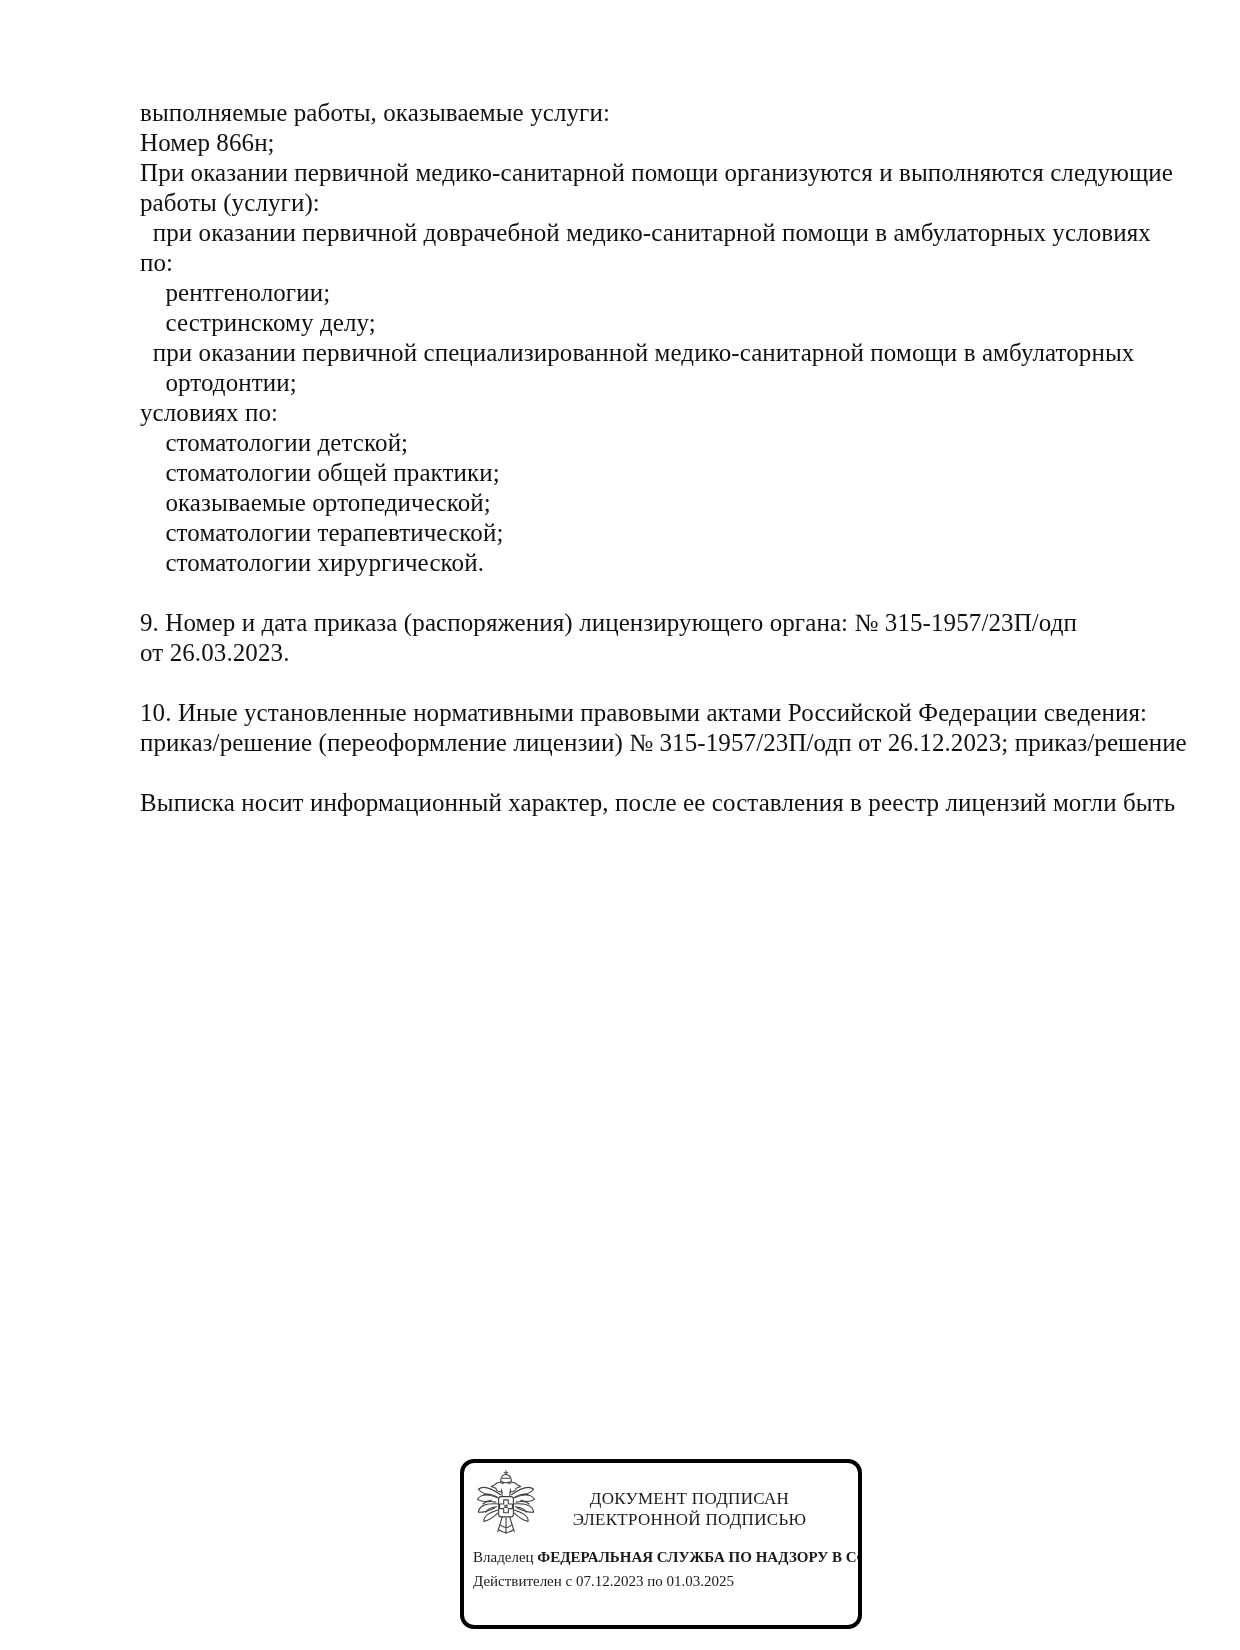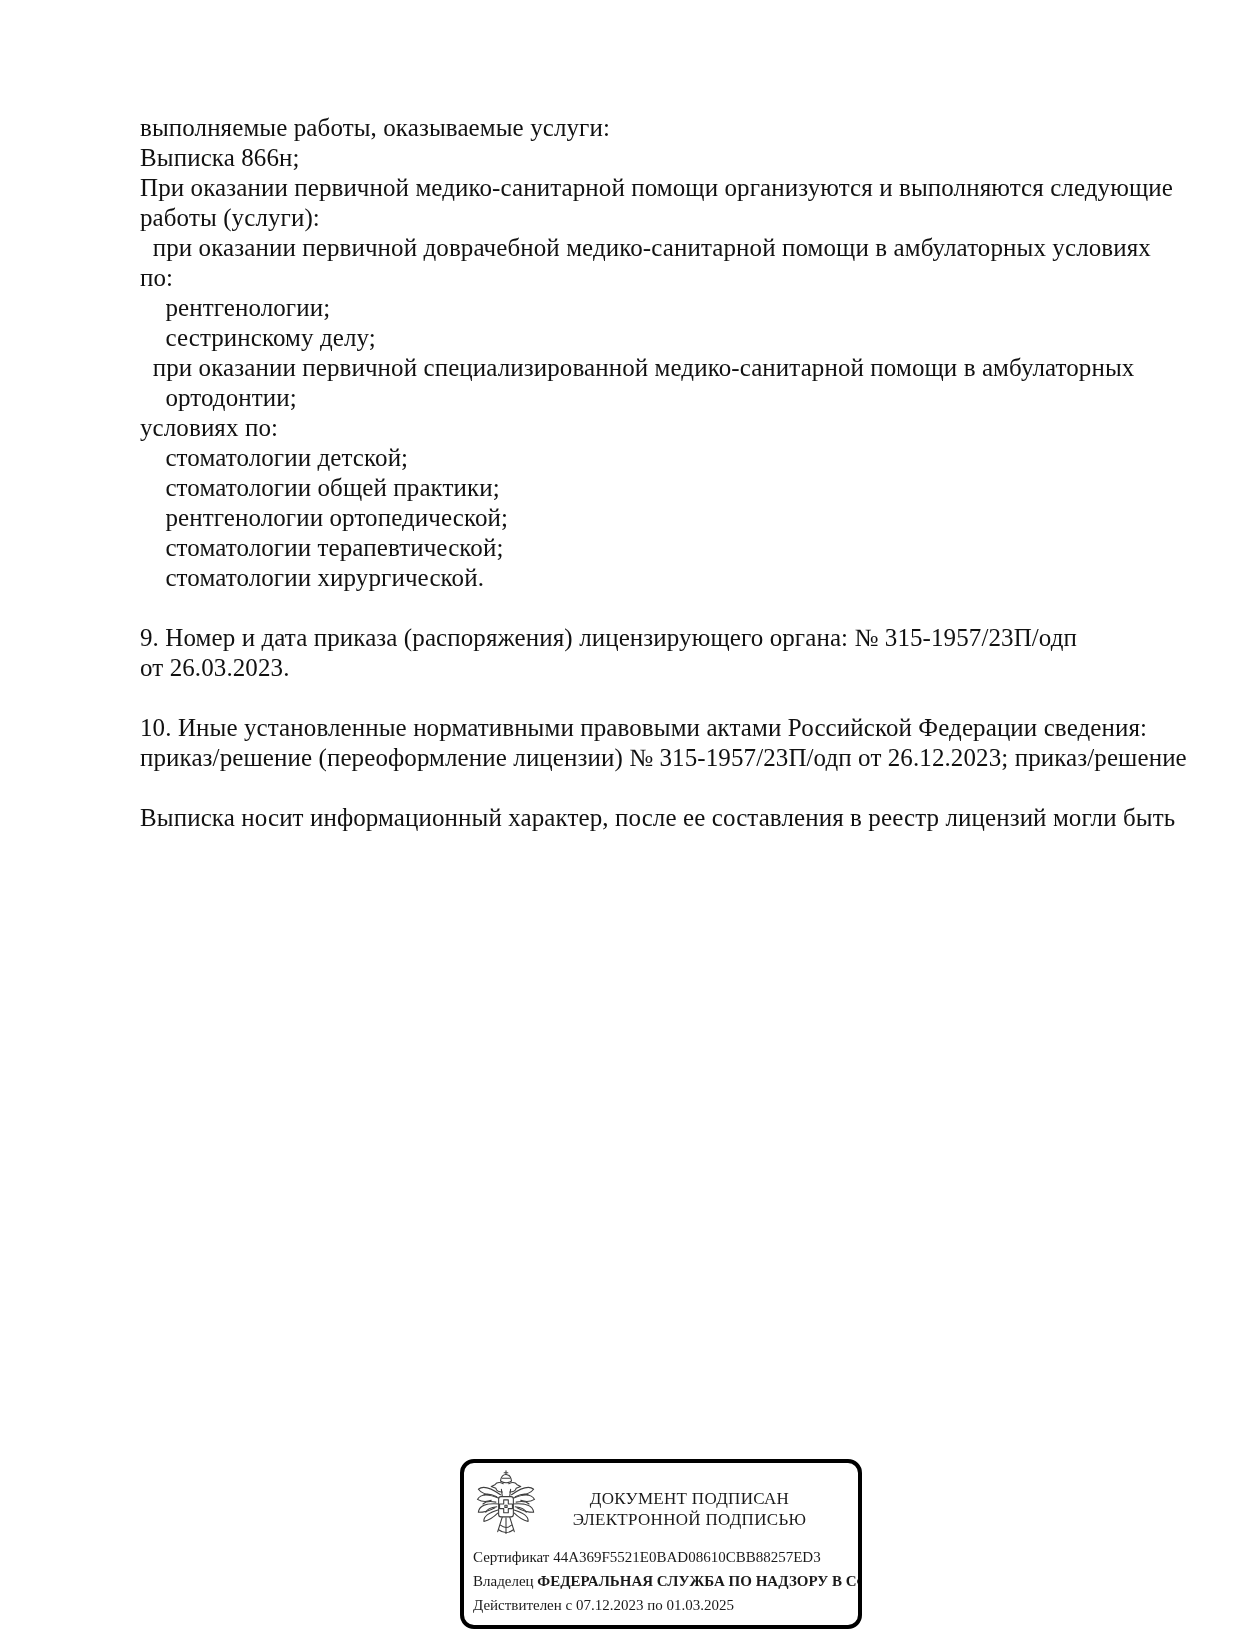--- a/index.html
+++ b/index.html
@@ -12,21 +12,21 @@
     width: 1240px;
     height: 1650px;
     overflow: hidden;
     font-family: "Liberation Serif", "DejaVu Serif", serif;
     color: #111111;
   }
   
   .doc-text {
     position: absolute;
     left: 0;
-    top: 15px;
+    top: 0;
     width: 1240px;
     padding: 98px 30px 0 140px;
     box-sizing: border-box;
   }
   .ln {
     font-size: 25px;
     line-height: 30px;
     min-height: 30px;
     white-space: pre;        
     letter-spacing: 0.1px;
@@ -77,33 +77,33 @@
   }
   .stamp-line .bold {
     font-weight: bold;
   }
 </style>
 </head>
 <body>
 
 <div class="doc-text">
   <div class="ln">выполняемые работы, оказываемые услуги:</div>
-  <div class="ln">Выписка 866н;</div>
+  <div class="ln">Номер 866н;</div>
   <div class="ln">При оказании первичной медико-санитарной помощи организуются и выполняются следующие</div>
   <div class="ln">работы (услуги):</div>
   <div class="ln">  при оказании первичной доврачебной медико-санитарной помощи в амбулаторных условиях</div>
   <div class="ln">по:</div>
   <div class="ln">    рентгенологии;</div>
   <div class="ln">    сестринскому делу;</div>
   <div class="ln">  при оказании первичной специализированной медико-санитарной помощи в амбулаторных</div>
   <div class="ln">    ортодонтии;</div>
   <div class="ln">условиях по:</div>
   <div class="ln">    стоматологии детской;</div>
   <div class="ln">    стоматологии общей практики;</div>
-  <div class="ln">    рентгенологии ортопедической;</div>
+  <div class="ln">    оказываемые ортопедической;</div>
   <div class="ln">    стоматологии терапевтической;</div>
   <div class="ln">    стоматологии хирургической.</div>
   <div class="ln"></div>
   <div class="ln">9. Номер и дата приказа (распоряжения) лицензирующего органа: № 315-1957/23П/одп</div>
   <div class="ln">от 26.03.2023.</div>
   <div class="ln"></div>
   <div class="ln">10. Иные установленные нормативными правовыми актами Российской Федерации сведения:</div>
   <div class="ln">приказ/решение (переоформление лицензии) № 315-1957/23П/одп от 26.12.2023; приказ/решение</div>
   <div class="ln"></div>
   <div class="ln">Выписка носит информационный характер, после ее составления в реестр лицензий могли быть</div>
@@ -142,24 +142,20 @@
         <rect x="31.8" y="39.3" width="2.4" height="2.4"></rect>
       </g>
     </svg>
     <div class="stamp-title">
       <div>ДОКУМЕНТ ПОДПИСАН</div>
       <div>ЭЛЕКТРОННОЙ ПОДПИСЬЮ</div>
     </div>
   </div>
   <div class="stamp-lines">
     <div class="stamp-line">
-      <span>Сертификат</span>
-      <span>44A369F5521E0BAD08610CBB88257ED3</span>
-    </div>
-    <div class="stamp-line">
       <span>Владелец</span>
       <span class="bold">ФЕДЕРАЛЬНАЯ СЛУЖБА ПО НАДЗОРУ В СФ</span>
     </div>
     <div class="stamp-line">
       <span>Действителен с 07.12.2023 по 01.03.2025</span>
     </div>
   </div>
 </div>
 
 </body></html>

